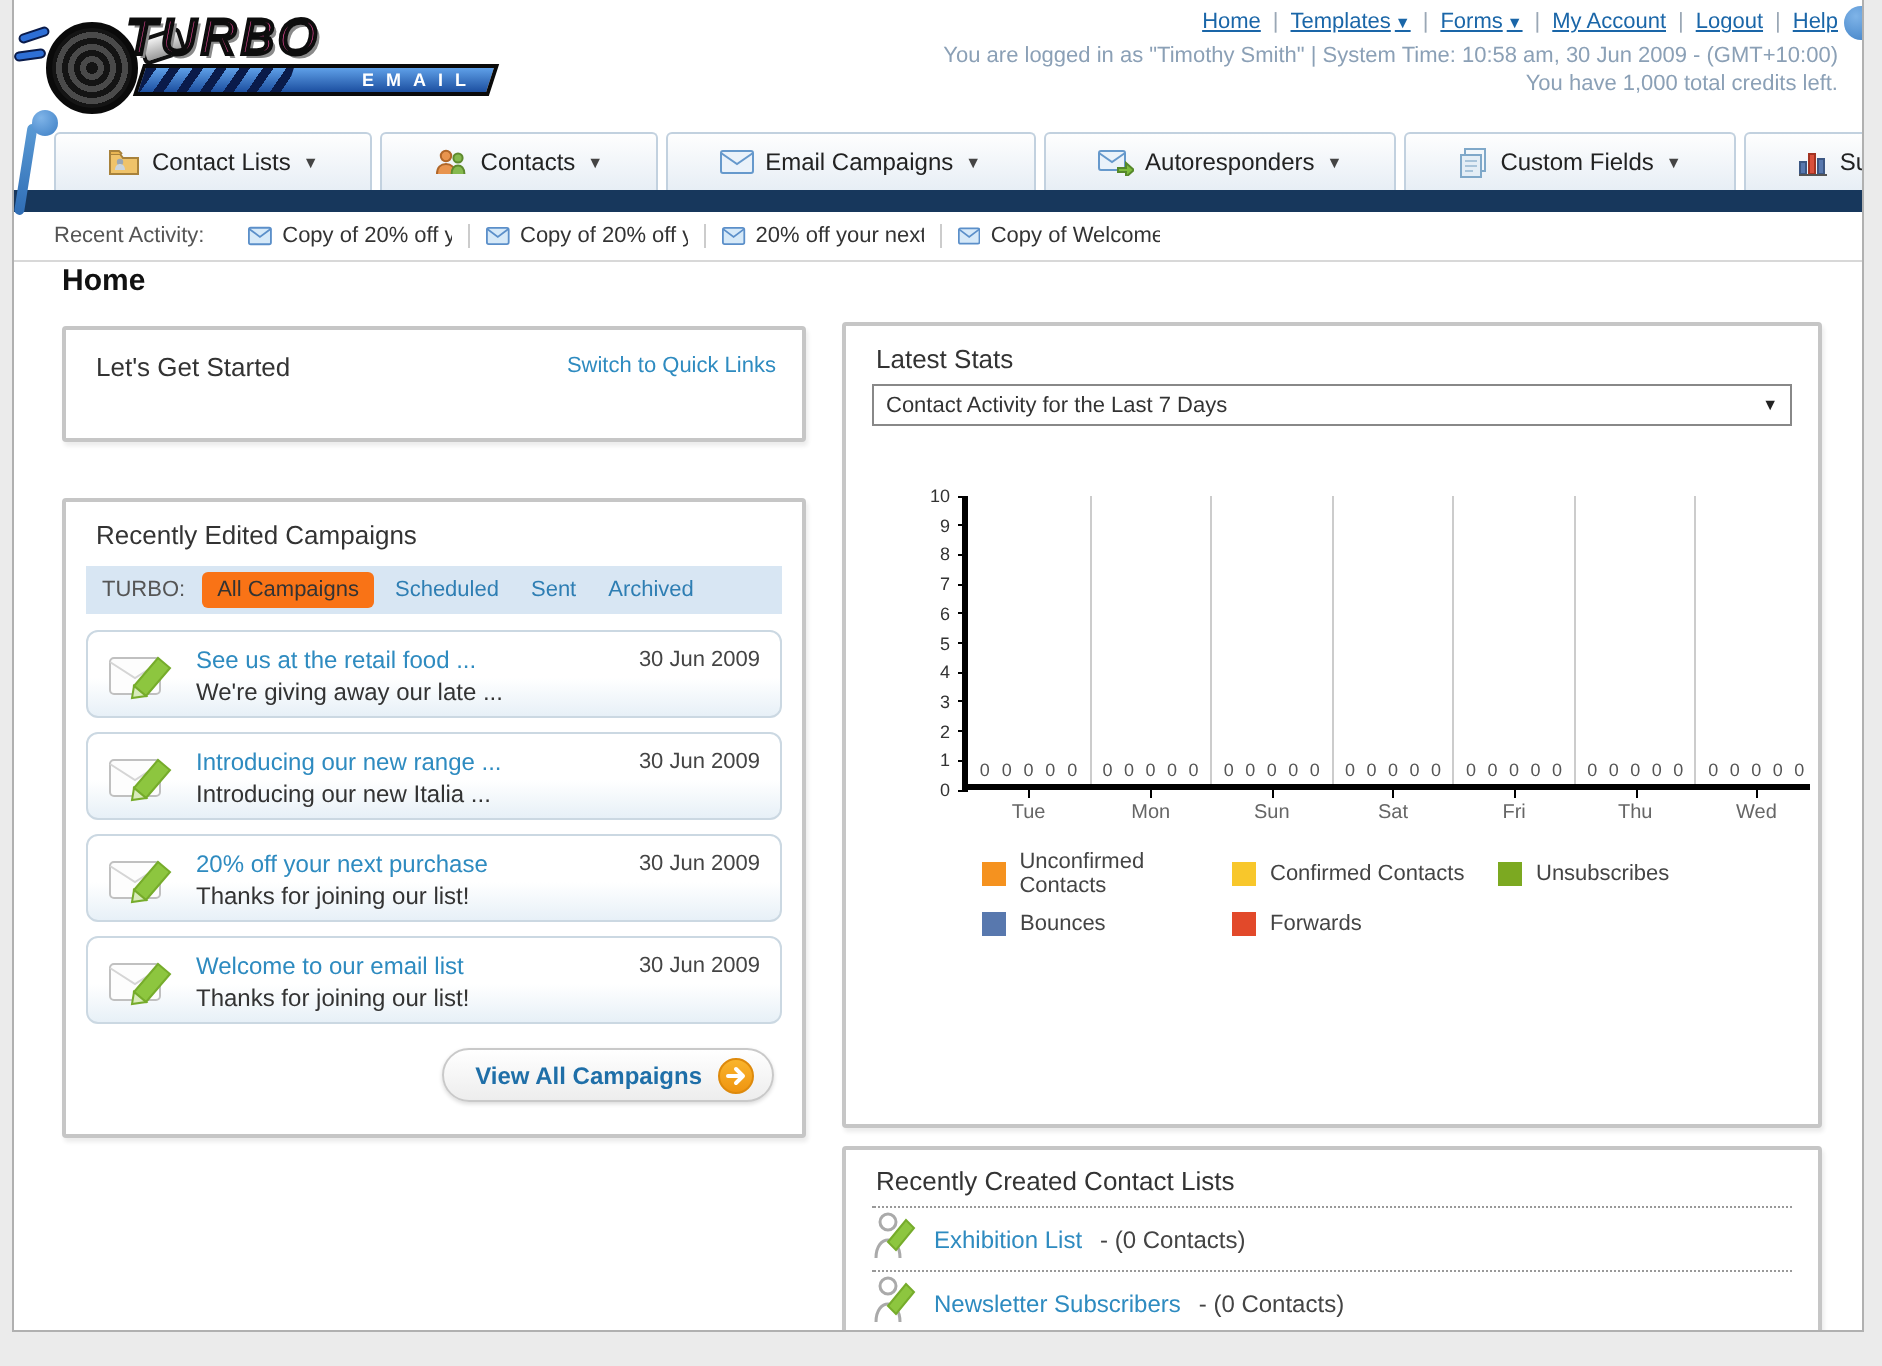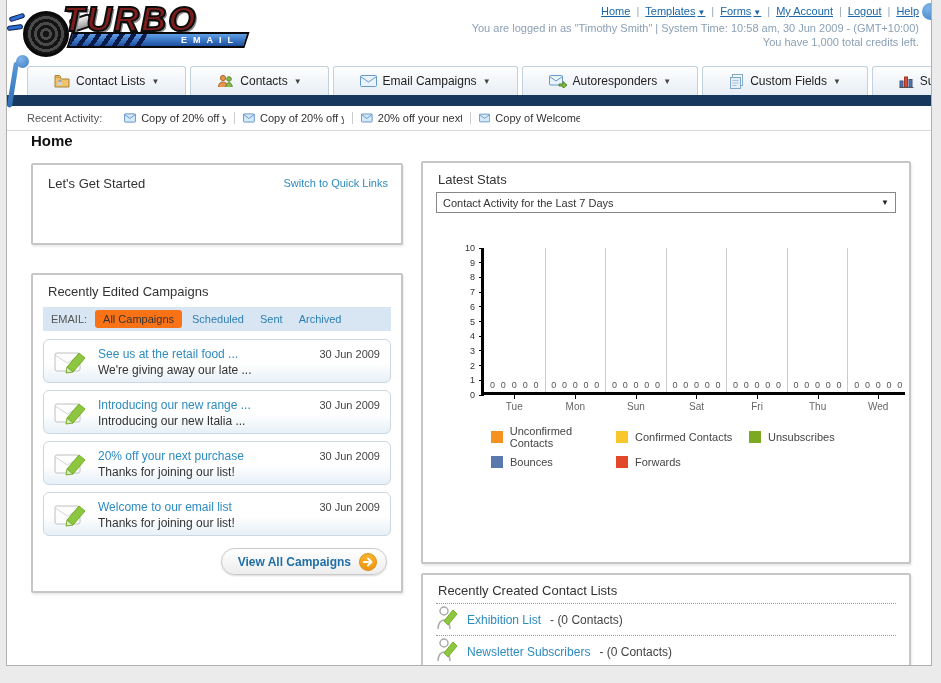--- a/index.html
+++ b/index.html
@@ -12,21 +12,21 @@
   .logo { position:absolute; left:4px; top:3px; width:240px; height:56px; cursor:pointer; }
   .turbo-disc { position:absolute; left:12px; top:8px; width:46px; height:46px; border-radius:50%;
     background:repeating-radial-gradient(circle at 50% 50%, #141414 0 3px, #4a4a4a 3px 6px);
     border:3px solid #0a0a0a; }
   .turbo-pipe { position:absolute; left:44px; top:2px; width:22px; height:14px; background:linear-gradient(#f2f2f2,#9a9a9a);
     border:2px solid #111; border-radius:3px; transform:rotate(-18deg); }
   .flame1,.flame2 { position:absolute; width:16px; height:5px; background:#2E6FD6; border-radius:3px; border:1px solid #0A1B4A;}
   .flame1 { left:-2px; top:12px; transform:rotate(-18deg); }
   .flame2 { left:-4px; top:22px; transform:rotate(-8deg); }
   .logo-text { position:absolute; left:52px; top:0; }
-  .turbo-word { font-size:35px; font-weight:bold; font-style:italic; letter-spacing:2px; color:#7f1d1d;
+  .turbo-word { font-size:25px; font-weight:normal; font-style:italic; letter-spacing:2px; color:#ec4899;
     -webkit-text-stroke:2px #0d0d0d; text-shadow:2px 2px 0 #8a8a8a; line-height:32px; }
   .email-bar { position:relative; width:178px; height:16px; margin:-3px 0 0 6px; transform:skewX(-18deg);
     background:linear-gradient(180deg,#5FA0E8,#1C4FA0); border:2px solid #0a0a0a; }
   .email-stripes { position:absolute; left:0; top:0; bottom:0; width:74px;
     background:repeating-linear-gradient(110deg, #0A1B4A 0 5px, transparent 5px 11px); }
   .email-word { position:absolute; right:6px; top:1px; color:#fff; font-size:9px; font-weight:bold;
     letter-spacing:6px; transform:skewX(18deg); }
   .pin-head { position:absolute; left:9px; top:55px; width:13px; height:13px; border-radius:50%;
     background:radial-gradient(circle at 35% 30%, #7FB4E8, #3C7EC4); z-index:5;}
   .pin-line { position:absolute; left:7px; top:62px; width:5px; height:46px; border-radius:3px;
@@ -61,21 +61,21 @@
 
   
   .page-title { position:absolute; left:24px; top:132px; font-size:15px; font-weight:bold; color:#111; }
   .left-col  { position:absolute; left:24px; top:163px; width:372px; }
   .right-col { position:absolute; left:414px; top:161px; width:490px; }
   .panel { background:#fff; border:2px solid #C6C6C6; border-radius:2px; position:relative;
     box-shadow:1px 2px 2px rgba(0,0,0,0.08); }
   .panel-title { font-size:13px; color:#333; }
 
   
-  .panel-getstarted { height:82px; }
+  .panel-getstarted { height:58px; }
   .gs-title { position:absolute; left:15px; top:11px; }
   .gs-switch { position:absolute; right:13px; top:12px; font-size:11px; color:#2E8BC0; text-decoration:none; cursor:pointer; }
   .gs-buttons { position:absolute; left:13px; top:33px; display:flex; gap:14px; }
   .gs-btn { width:163px; height:35px; display:flex; align-items:center; justify-content:center; gap:9px;
     background:linear-gradient(#FFFFFF 35%,#D7E7F1); border:1px solid #AFC8DA; border-radius:5px;
     box-shadow:0 2px 2px rgba(0,0,0,0.18); font-size:13px; font-weight:bold; color:#1E7BAD; cursor:pointer; }
 
   
   .panel-campaigns { margin-top:28px; height:320px; }
   .camp-title { position:absolute; left:15px; top:9px; }
@@ -267,21 +267,21 @@
 
     <div class="left-col">
       <div class="panel panel-getstarted">
         <div class="panel-title gs-title">Let's Get Started</div>
         <a class="gs-switch">Switch to Quick Links</a>
       </div>
 
       <div class="panel panel-campaigns">
         <div class="panel-title camp-title">Recently Edited Campaigns</div>
         <div class="showbar">
-          <span class="show-label">EMAIL:</span>
+          <span class="show-label">TURBO:</span>
         <span class="filter active">All Campaigns</span>
             <span class="filter">Scheduled</span>
             <span class="filter">Sent</span>
             <span class="filter">Archived</span>
           </div>
         <div class="camp-list">
             <div class="camp-item">
     <span class="ci-icon">
       <svg width="34" height="26" viewBox="0 0 34 26">
                   <rect x="1" y="4" width="25" height="18" rx="2" fill="#FDFDFD" stroke="#C0C0C0"></rect>

